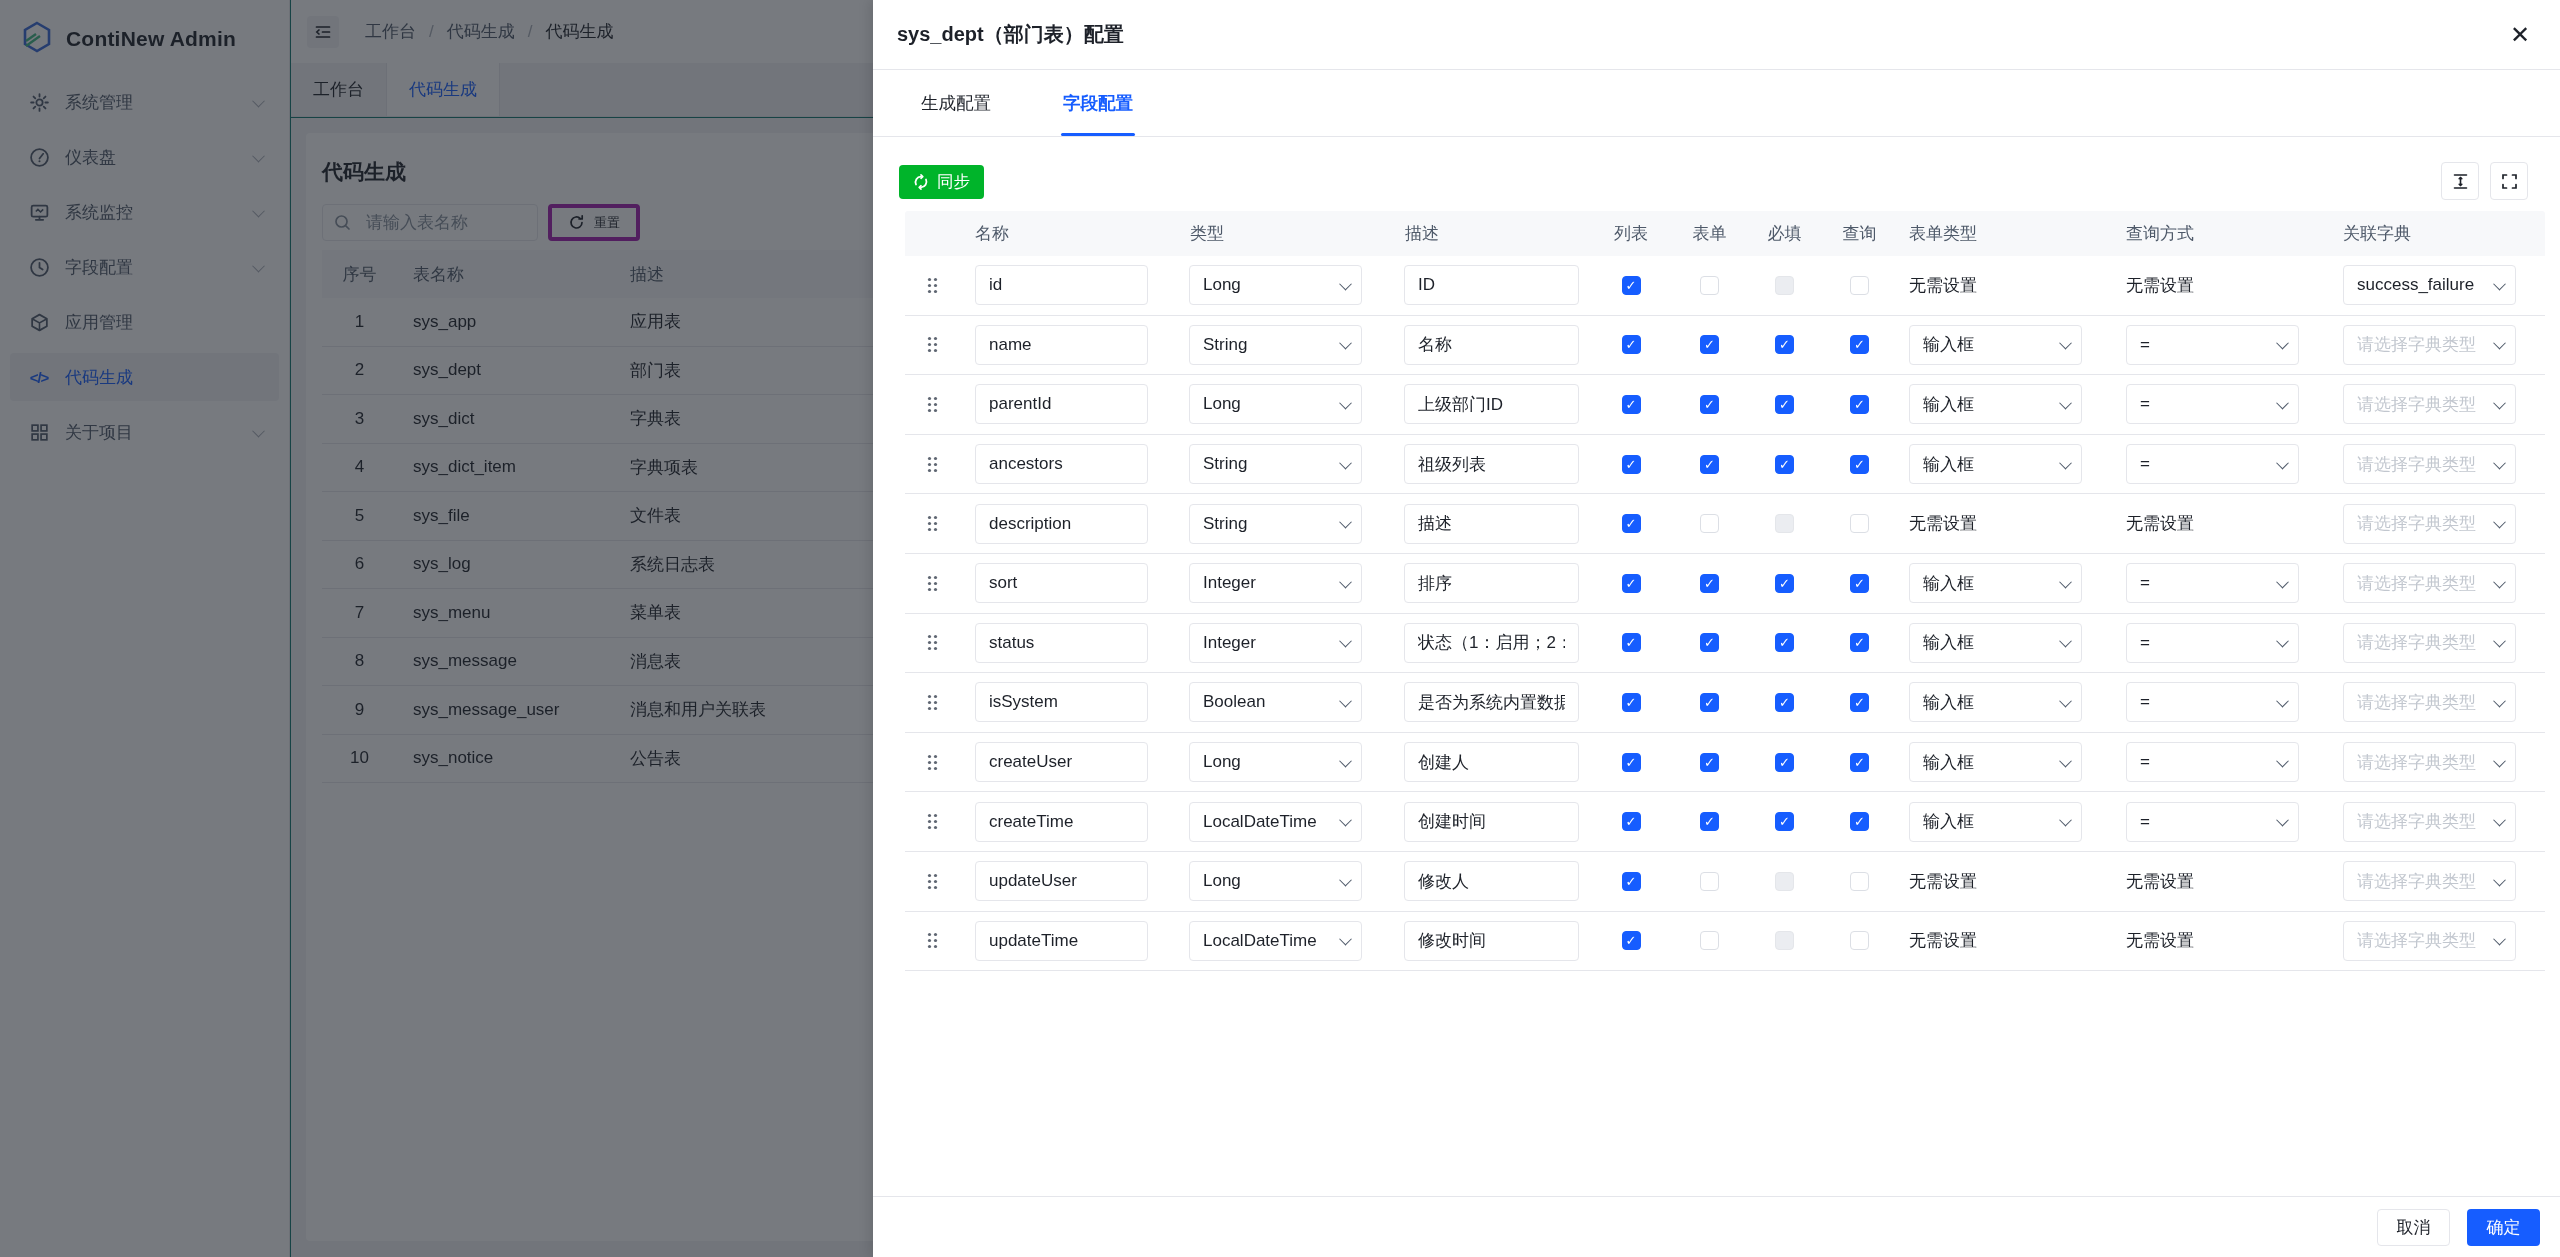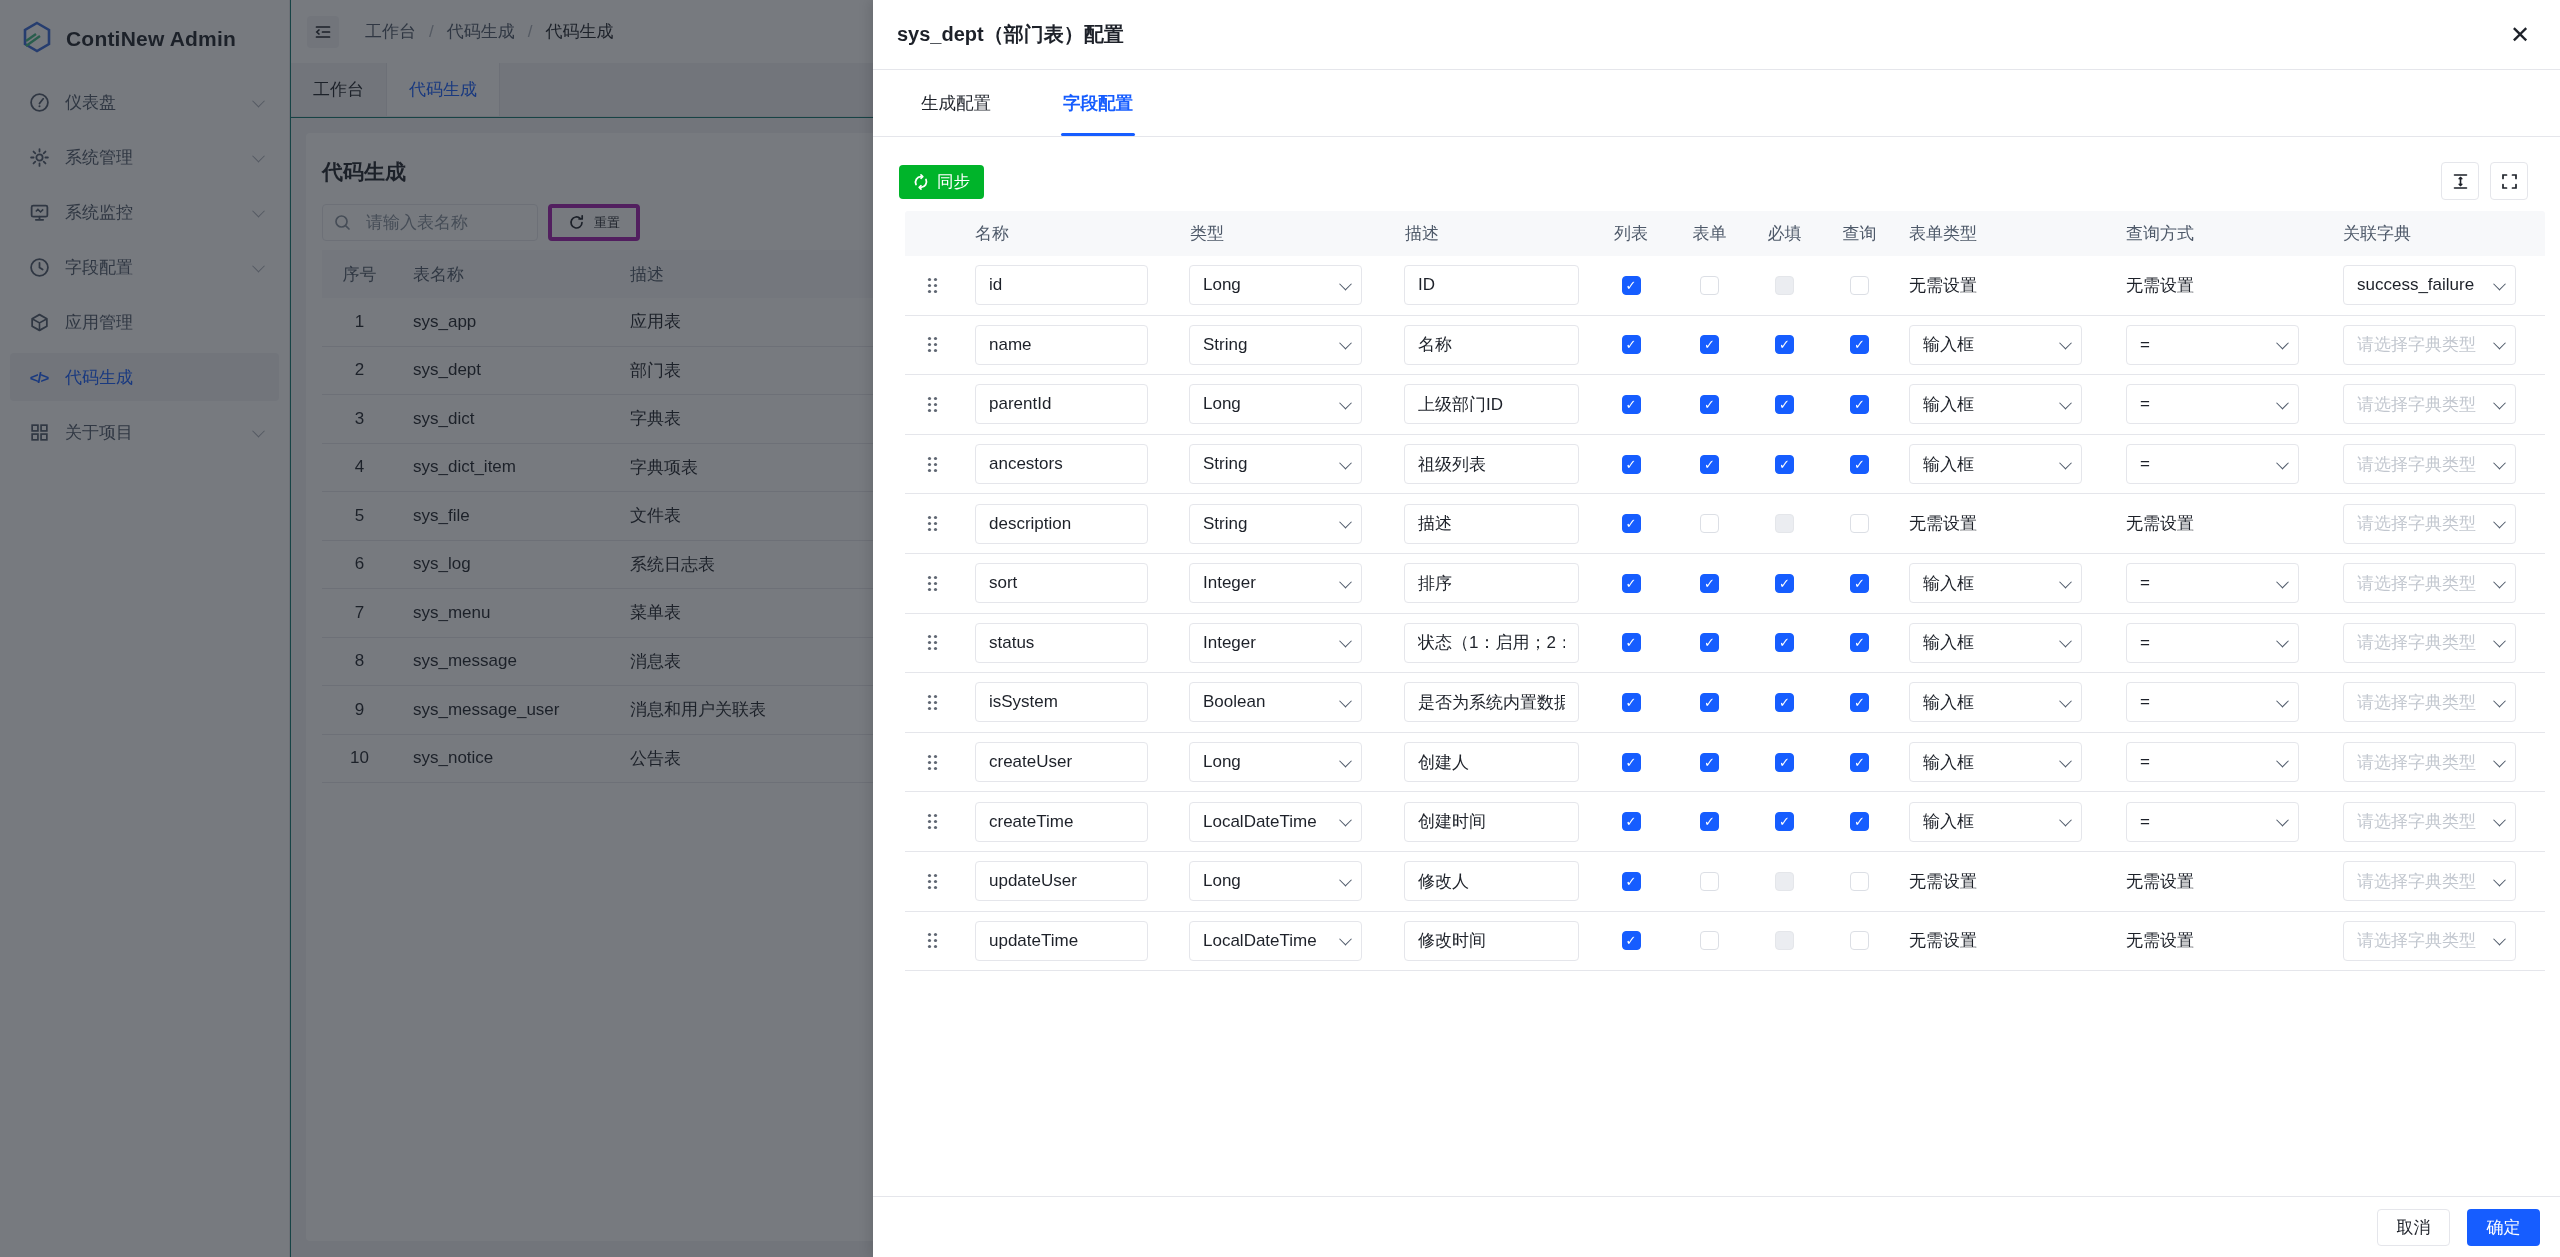--- a/index.html
+++ b/index.html
@@ -108,36 +108,36 @@
           <path d="M6 21 L16 14" stroke="#3eb782" stroke-width="2.4"></path>
           <path d="M6 26 L20 16" stroke="#3eb782" stroke-width="2.4"></path>
         </svg>
       </span>
       <span class="logo-text">ContiNew Admin</span>
     </div>
     <nav class="menu">
       <div class="mitem">
         <span class="micon">
           <svg width="21" height="21" viewBox="0 0 20 20" fill="none">
+              <circle cx="10" cy="10" r="3" stroke="#4e5969" stroke-width="1.7"></circle>
+              <path d="M10 2v2.4M10 15.6V18M2 10h2.4M15.6 10H18M4.3 4.3l1.7 1.7M14 14l1.7 1.7M15.7 4.3L14 6M6 14l-1.7 1.7" stroke="#4e5969" stroke-width="1.7" stroke-linecap="round"></path>
+            </svg>
+        </span>
+        <span class="mlabel">系统管理</span>
+        <i class="chev lite"></i>
+      </div>
+      <div class="mitem">
+        <span class="micon">
+          <svg width="21" height="21" viewBox="0 0 20 20" fill="none">
               <circle cx="10" cy="10" r="8" stroke="#4e5969" stroke-width="1.7"></circle>
               <path d="M10 11 L13.5 6.5" stroke="#4e5969" stroke-width="1.7" stroke-linecap="round"></path>
               <circle cx="10" cy="13.5" r="1" fill="#4e5969"></circle>
             </svg>
         </span>
         <span class="mlabel">仪表盘</span>
-        <i class="chev lite"></i>
-      </div>
-      <div class="mitem">
-        <span class="micon">
-          <svg width="21" height="21" viewBox="0 0 20 20" fill="none">
-              <circle cx="10" cy="10" r="3" stroke="#4e5969" stroke-width="1.7"></circle>
-              <path d="M10 2v2.4M10 15.6V18M2 10h2.4M15.6 10H18M4.3 4.3l1.7 1.7M14 14l1.7 1.7M15.7 4.3L14 6M6 14l-1.7 1.7" stroke="#4e5969" stroke-width="1.7" stroke-linecap="round"></path>
-            </svg>
-        </span>
-        <span class="mlabel">系统管理</span>
         <i class="chev lite"></i>
       </div>
       <div class="mitem">
         <span class="micon">
           <svg width="21" height="21" viewBox="0 0 20 20" fill="none">
               <rect x="2.5" y="3.5" width="15" height="10.5" rx="1.5" stroke="#4e5969" stroke-width="1.7"></rect>
               <path d="M6.5 9l2-2 2.5 2.5 2.5-2.5" stroke="#4e5969" stroke-width="1.5"></path>
               <path d="M10 14v3M6.5 17h7" stroke="#4e5969" stroke-width="1.7" stroke-linecap="round"></path>
             </svg>
         </span>

